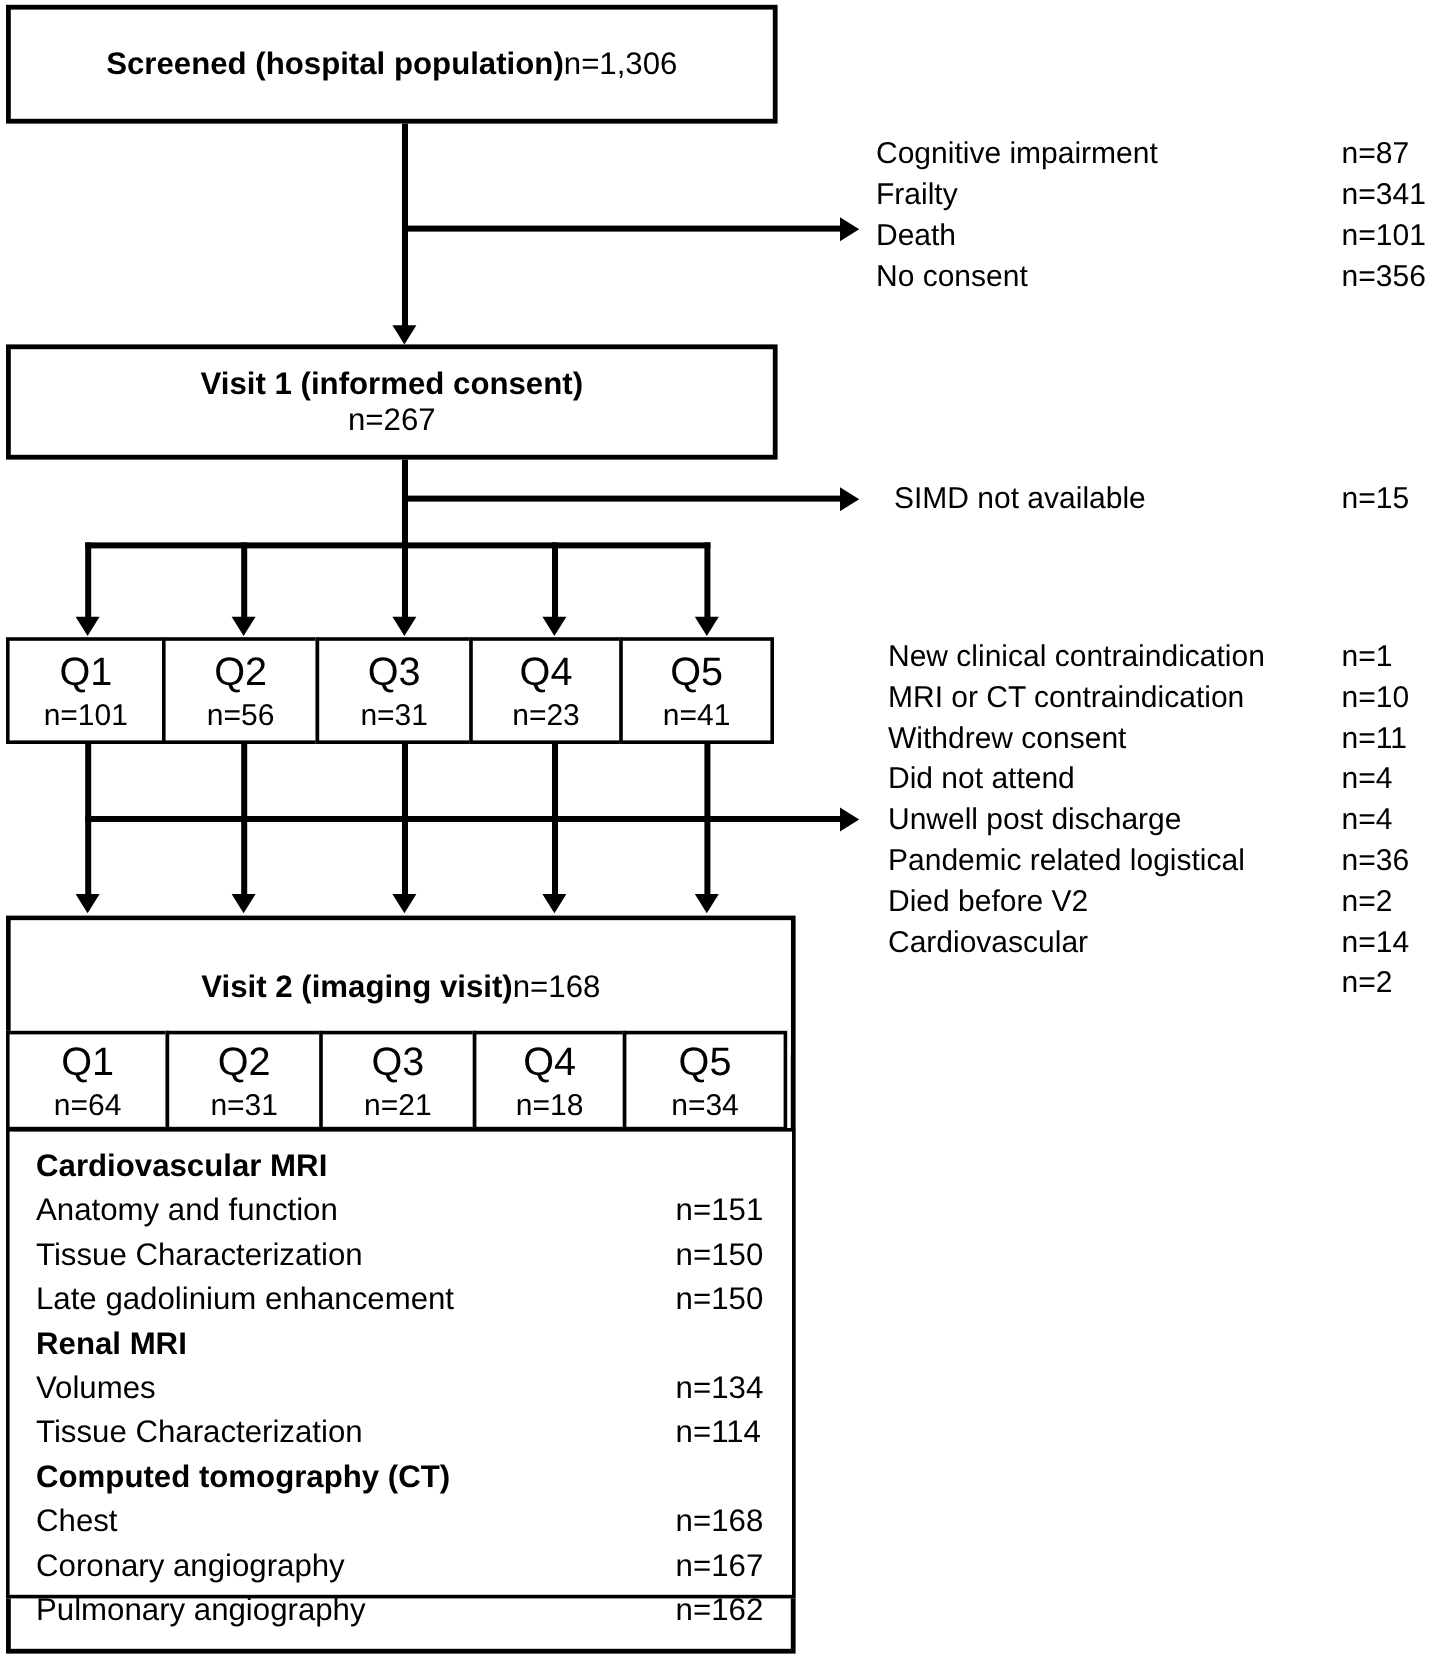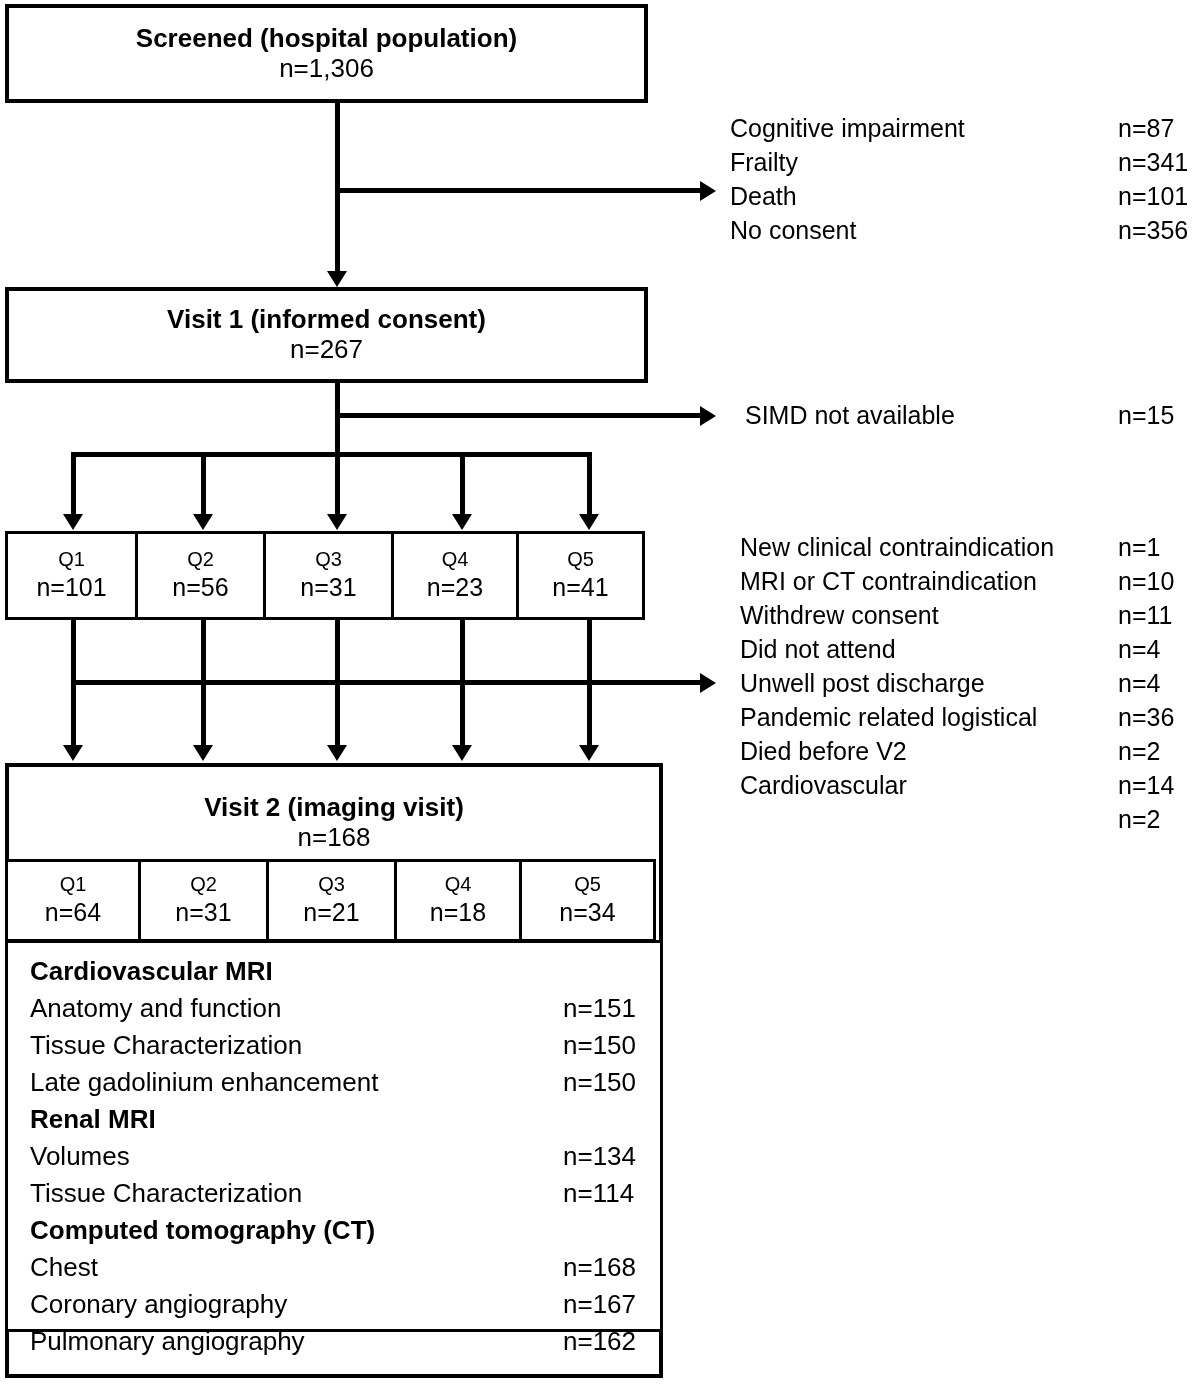--- a/index.html
+++ b/index.html
@@ -50,21 +50,21 @@
     border: 3px solid #000;
     margin-left: -3px;
     background: #fff;
     display: flex;
     flex-direction: column;
     align-items: center;
     justify-content: center;
   }
   .qcell:first-child { margin-left: 0; }
   .qcell .q-label {
-    font-size: 20px;
+    font-size: 33px;
     line-height: 1.25;
   }
   .qcell .q-n {
     font-size: 25px;
     line-height: 1.25;
   }
 
   
   .exlist {
     position: absolute;
@@ -137,21 +137,21 @@
     border-top: 10px solid transparent;
     border-bottom: 10px solid transparent;
     border-left: 16px solid #000;
   }
 </style>
 </head>
 <body>
 
 <div id="page">
 
-  <div class="box" style="left:5px; top:4px; width:643px; height:99px; display:flex; flex-direction:column; align-items:center; justify-content:center;">
+  <div class="box" style="left:5px; top:4px; width:643px; height:99px; display:flex; flex-direction:row; align-items:center; justify-content:center;">
     <div class="box-title">Screened (hospital population)</div>
     <div class="box-n">n=1,306</div>
   </div>
 
   <div class="vline" style="left:335px; top:103px; width:5px; height:172px;"></div>
   <div class="arrow-down" style="left:327px; top:271px;"></div>
 
   <div class="hline" style="left:335px; top:188px; width:368px; height:5px;"></div>
   <div class="arrow-right" style="left:700px; top:181px;"></div>
 
@@ -282,21 +282,21 @@
       <span class="exlabel">Cardiovascular</span>
       <span class="exvalue" style="left:378px;">n=14</span>
     </div>
     <div class="exrow">
       <span class="exvalue" style="left:378px;">n=2</span>
     </div>
   </div>
 
   <div class="box" style="left:5px; top:763px; width:658px; height:615px; border-width:4px;"></div>
 
-  <div style="position:absolute; left:9px; top:767px; width:650px; height:112px; display:flex; flex-direction:column; align-items:center; justify-content:center; background:#fff;">
+  <div style="position:absolute; left:9px; top:767px; width:650px; height:112px; display:flex; flex-direction:row; align-items:center; justify-content:center; background:#fff;">
     <div class="box-title">Visit 2 (imaging visit)</div>
     <div class="box-n">n=168</div>
   </div>
 
   <div class="qrow" style="left:5px; top:859px; width:658px; height:83px;">
     <div class="qcell" style="width:136px; height:83px;">
       <div class="q-label">Q1</div>
       <div class="q-n">n=64</div>
     </div>
     <div class="qcell" style="width:131px; height:83px;">

